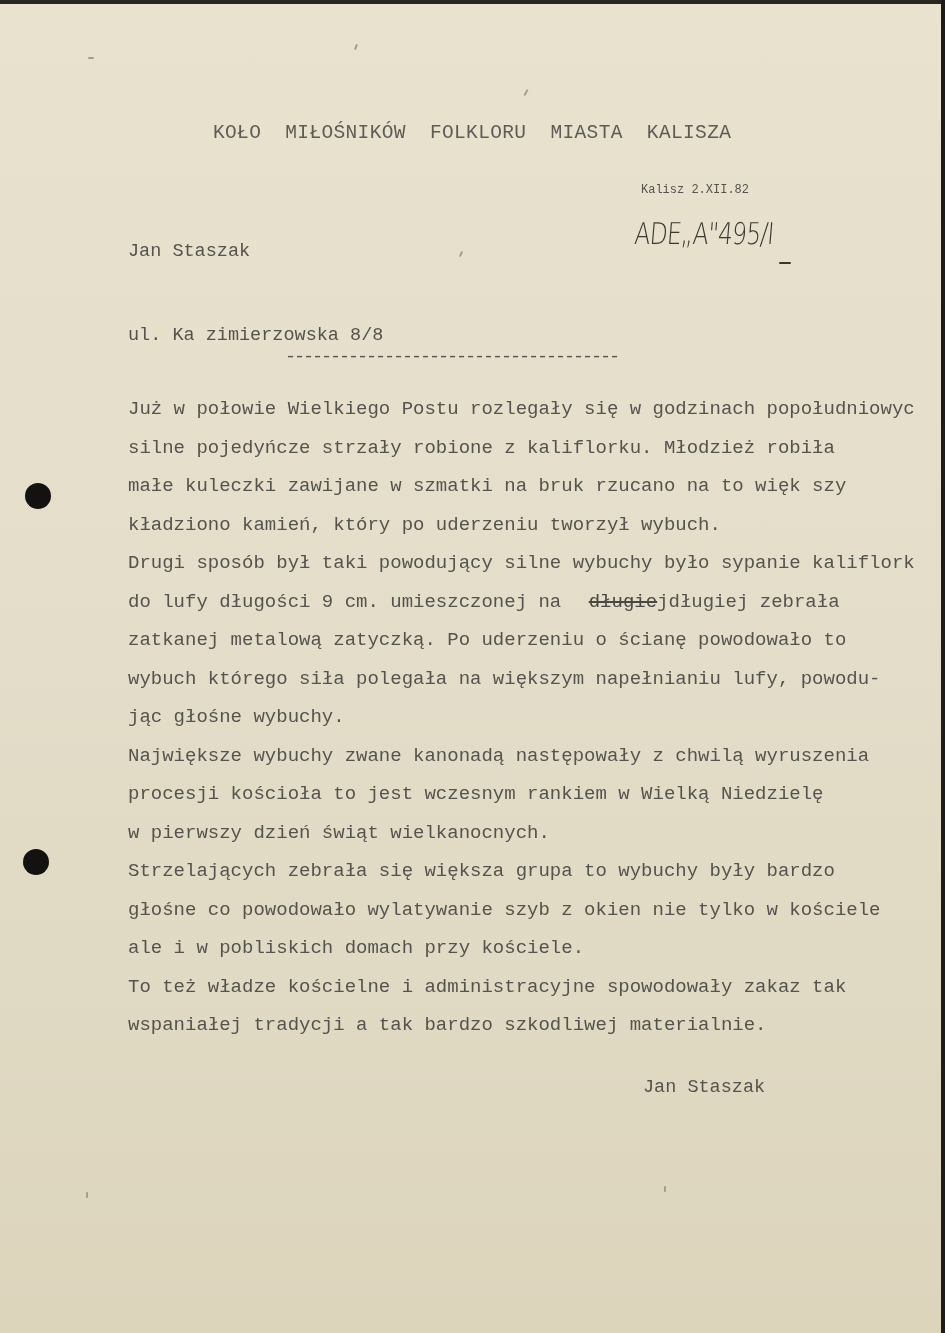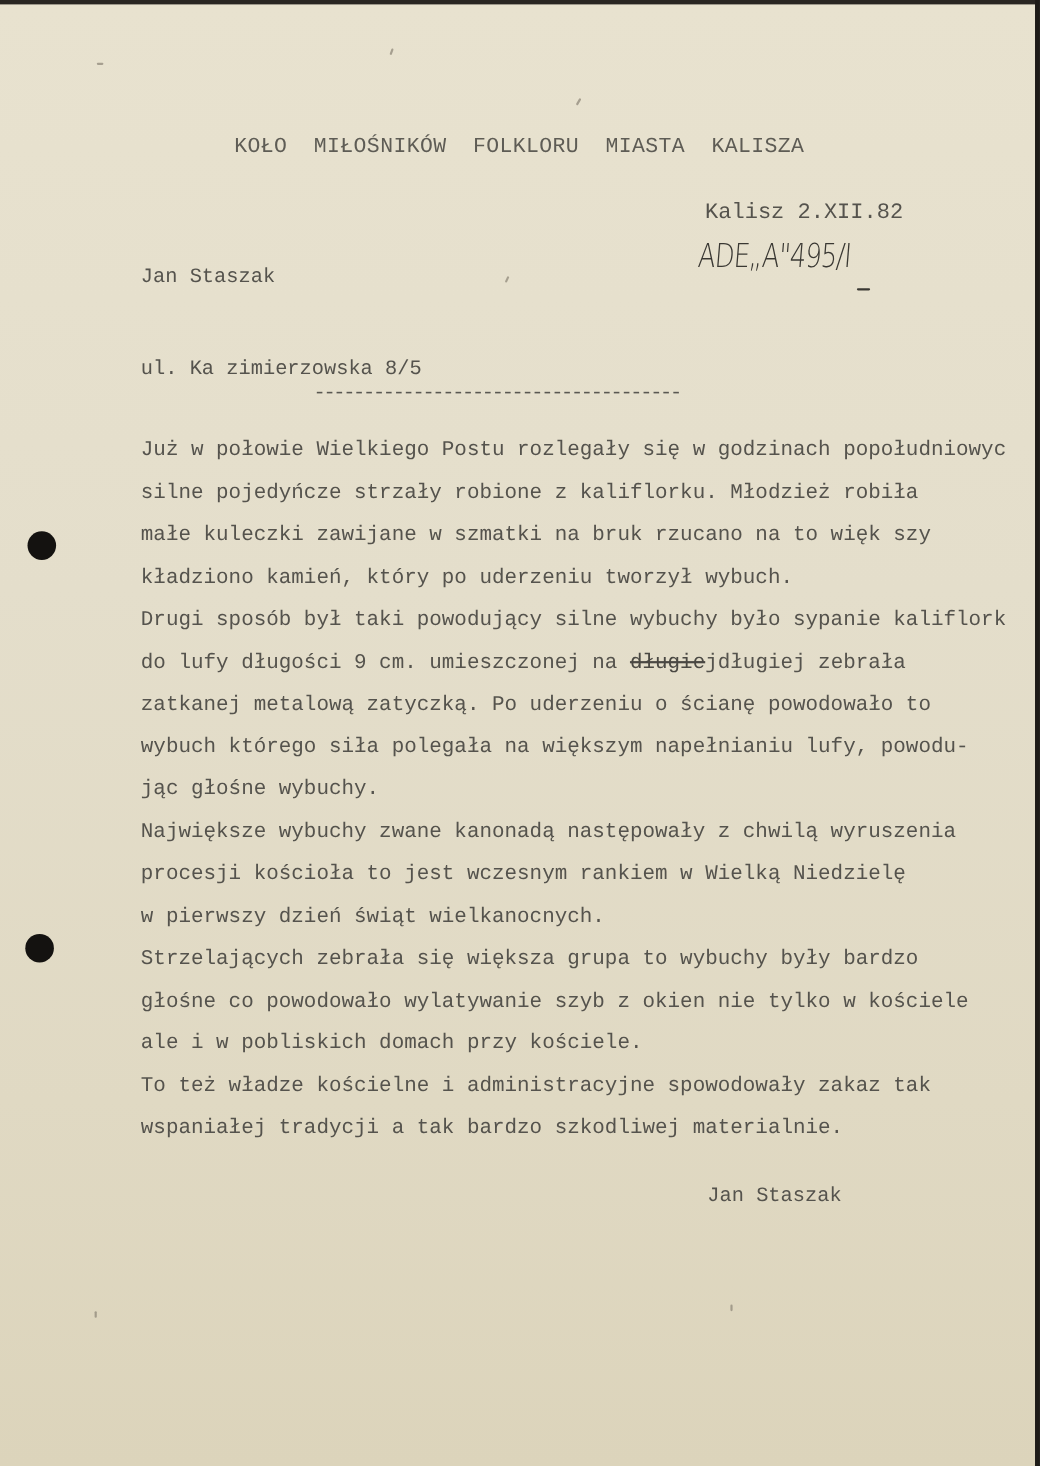--- a/index.html
+++ b/index.html
@@ -52,21 +52,21 @@
     .sender {
       left: 128px;
       top: 178px;
       font-size: 18.5px;
       line-height: 28px;
     }
     .sender div { height: 28px; }
     .date {
       left: 641px;
       top: 180px;
-      font-size: 20px;
+      font-size: 12px;
     }
     .hand {
       position: absolute;
       left: 636px;
       top: 212px;
       font-family: "DejaVu Sans", sans-serif;
       font-size: 30px;
       color: #3a3833;
       transform: scaleX(0.78) skewX(-6deg);
       transform-origin: left top;
@@ -109,20 +109,21 @@
     }
     .body .ln {
       height: 38.5px;
       white-space: pre;
       line-height: 24px;
     }
     .strike {
       color: #4a4843;
       text-decoration: line-through;
       text-decoration-thickness: 2px;
+      margin-left: 16px;
     }
     .sig {
       left: 643px;
       top: 1075px;
       font-size: 18.5px;
     }
     .hole {
       position: absolute;
       width: 26px;
       height: 26px;
@@ -140,21 +141,21 @@
 <body>
 
 <div class="topbar"></div>
 
 <div class="page">
 
   <p class="tw org">KOŁO  MIŁOŚNIKÓW  FOLKLORU  MIASTA  KALISZA</p>
 
   <div class="tw sender">
     <div>Jan Staszak</div>
-    <div>ul. Ka zimierzowska 8/5</div>
+    <div>ul. Ka zimierzowska 8/8</div>
   </div>
 
   <p class="tw date">Kalisz 2.XII.82</p>
 
   <div class="hand">ADE„A"495/I</div>
   <div class="hand-under"></div>
 
   <p class="tw title-dashes">-------------------------------------</p>
 
   <div class="body">

